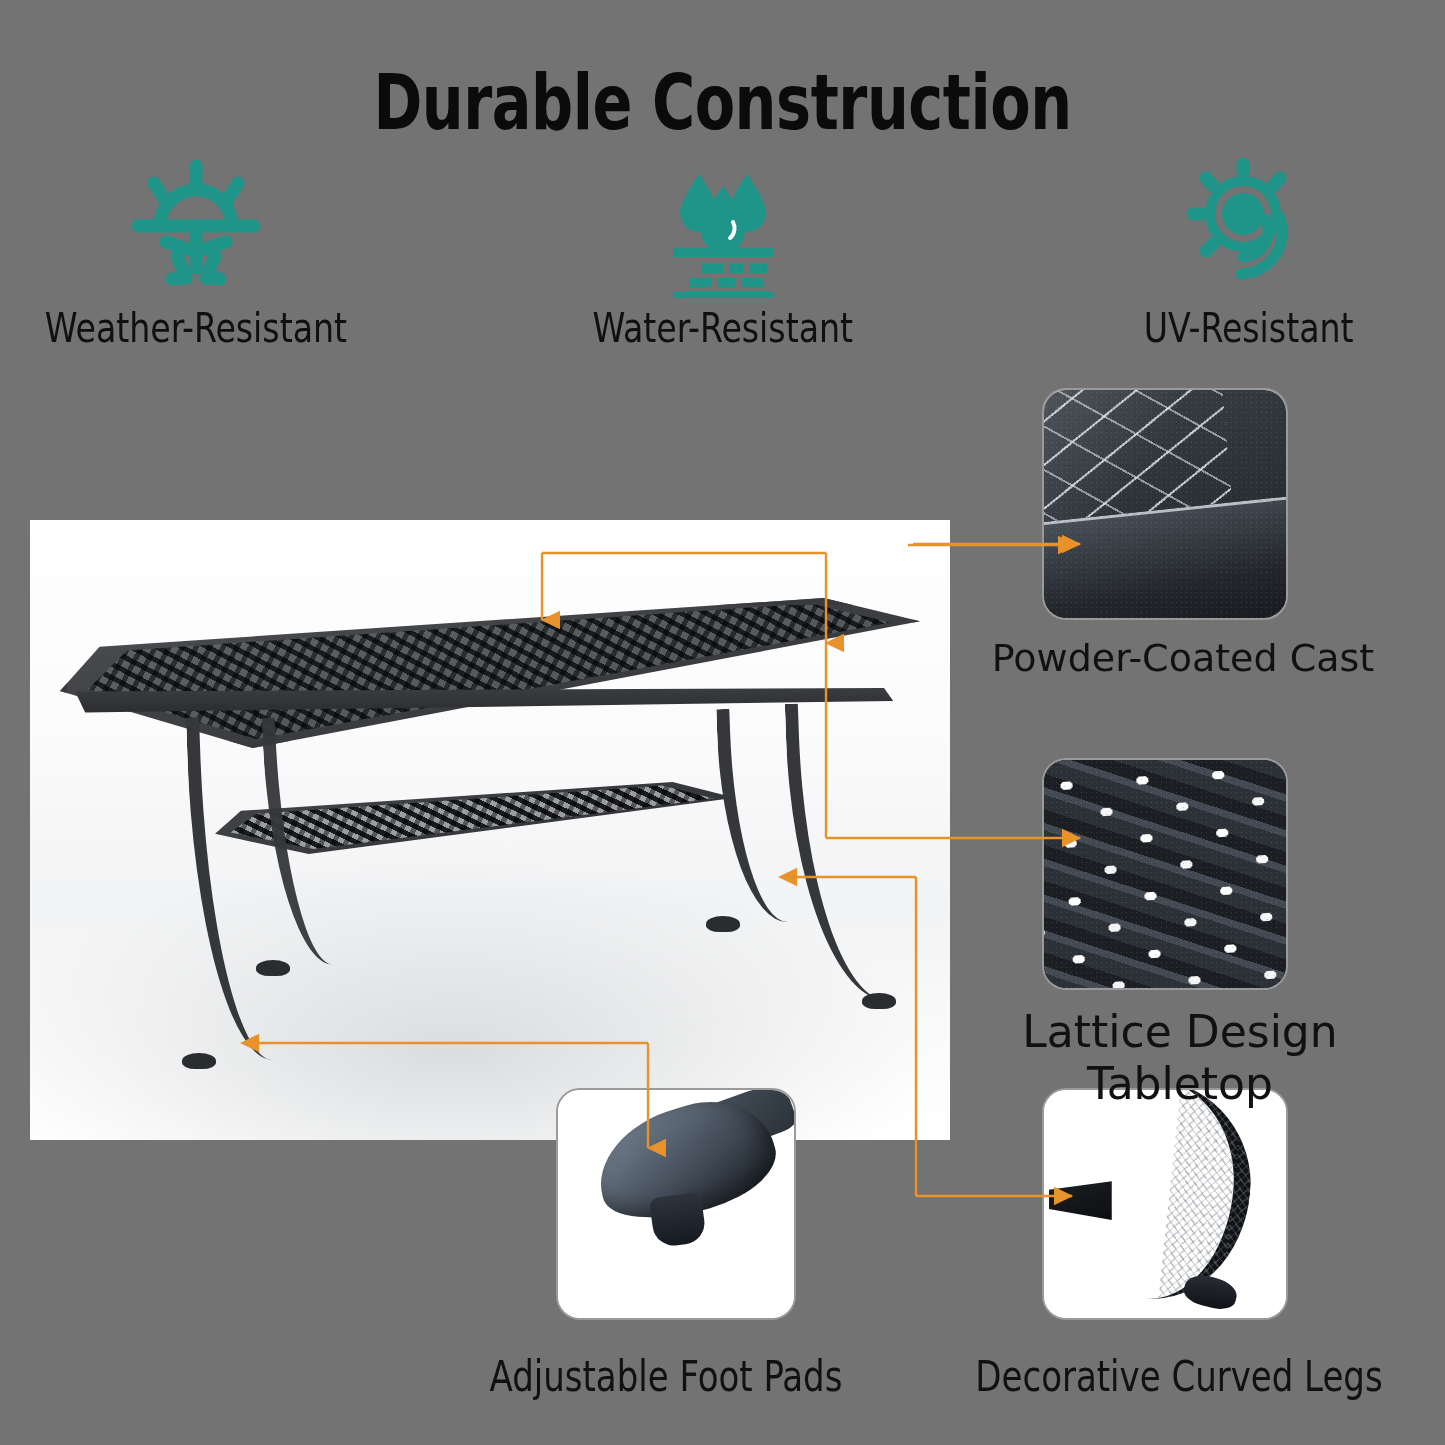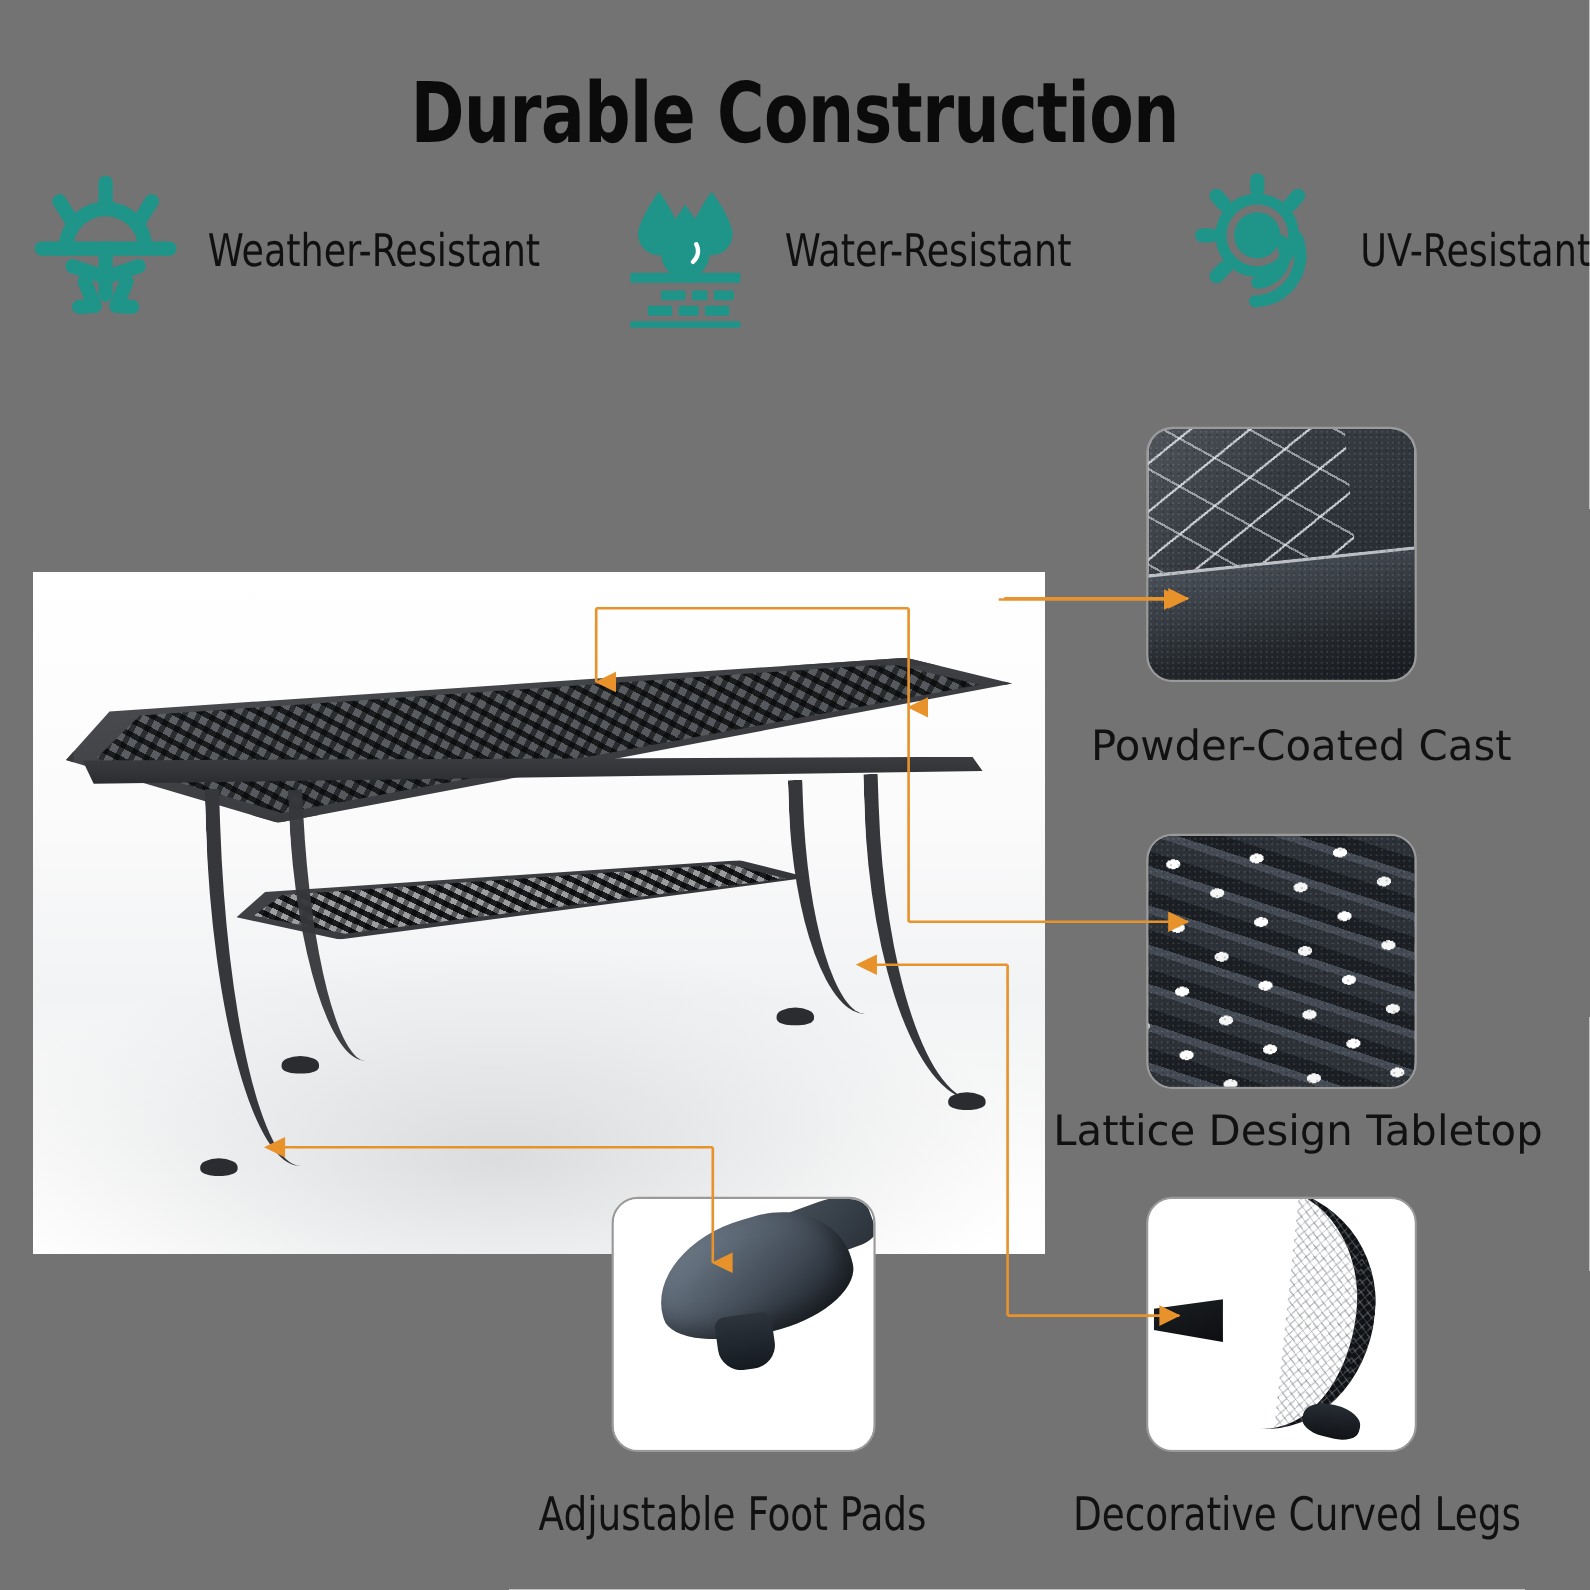--- a/index.html
+++ b/index.html
@@ -43,21 +43,21 @@
     top: 152px;
     width: 1405px;
     height: 205px;
     display: flex;
     align-items: flex-start;
     justify-content: space-between;
   }
   .feature {
     width: 352px;
     display: flex;
-    flex-direction: row;
+    flex-direction: column;
     align-items: center;
   }
   .feature-icon {
     height: 150px;
     display: flex;
     align-items: center;
     justify-content: center;
   }
   .feature-label {
     margin-top: 2px;
@@ -308,26 +308,26 @@
 
   
   .callout {
     position: absolute;
     color: #111111;
     font-family: "DejaVu Sans", sans-serif;
     font-weight: 400;
     line-height: 1.18;
   }
   #label-frame {
-    left: 944px; top: 656px; width: 478px;
+    left: 944px; top: 636px; width: 478px;
     font-size: 38px; text-align: center;
   }
   #label-lattice {
     left: 930px; top: 1006px; width: 500px;
-    font-size: 38px; text-align: center;
+    font-size: 44px; text-align: center;
   }
   #label-foot {
     left: 430px; top: 1352px; width: 472px;
     font-family: "Liberation Sans Narrow", "DejaVu Sans Condensed", "Liberation Sans", sans-serif;
     font-size: 42px; text-align: center; transform: scaleX(0.9);
   }
   #label-legs {
     left: 928px; top: 1352px; width: 502px;
     font-family: "Liberation Sans Narrow", "DejaVu Sans Condensed", "Liberation Sans", sans-serif;
     font-size: 42px; text-align: center; transform: scaleX(0.9);

